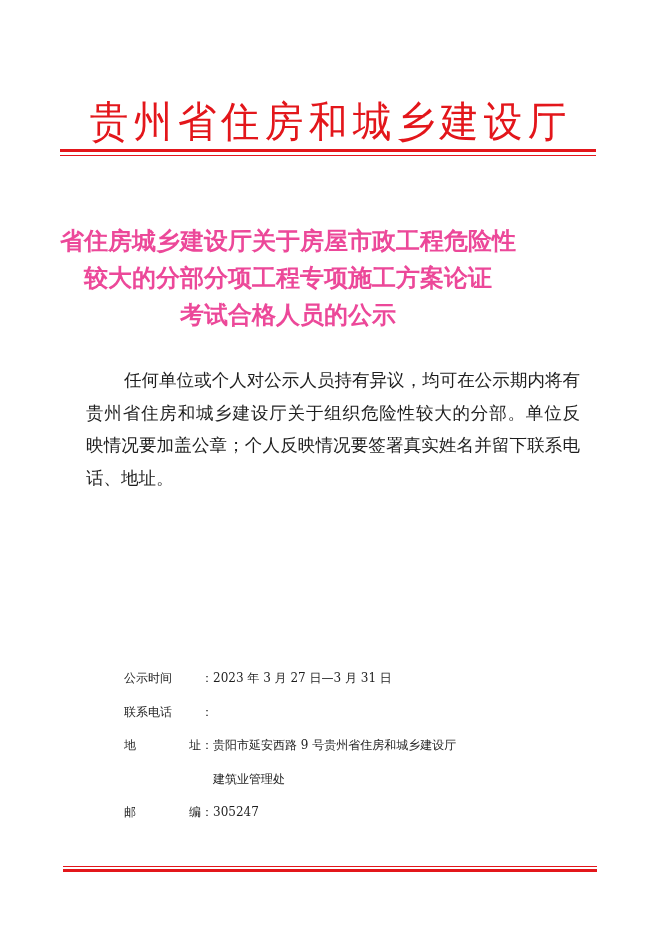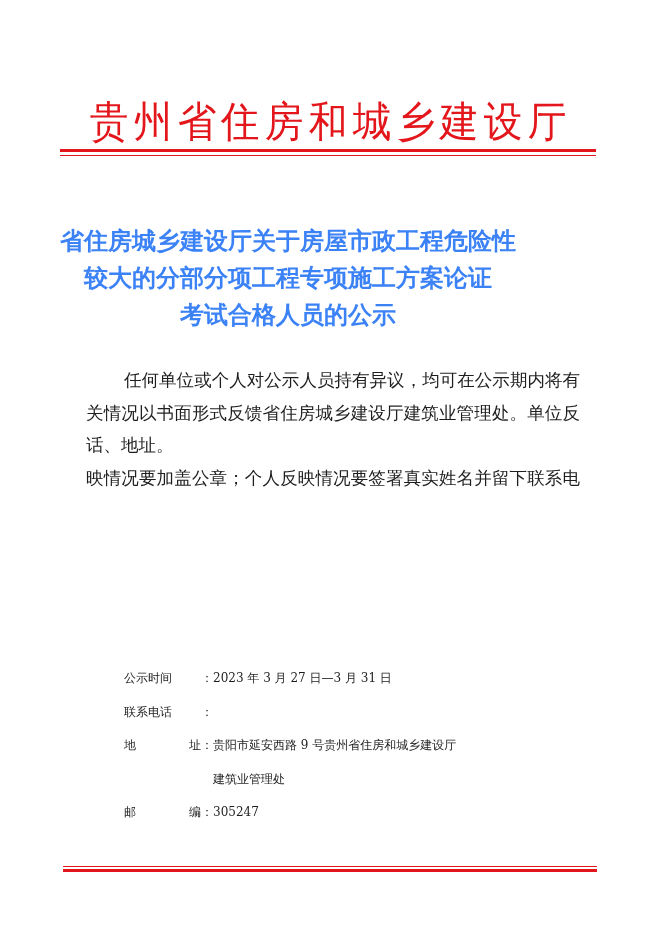--- a/index.html
+++ b/index.html
@@ -48,21 +48,21 @@
     .title {
       position: absolute;
       left: 0;
       width: 576px;
       top: 222px;
       text-align: center;
       font-family: "DejaVu Serif", "Liberation Serif", serif;
       font-weight: bold;
       font-size: 24px;
       line-height: 37px;
-      color: #3b82f6;
+      color: #ec4899;
     }
     .title div {
       white-space: nowrap;
     }
     .body-text {
       position: absolute;
       left: 86px;
       top: 364px;
       width: 494px;
       font-family: "DejaVu Serif", "Liberation Serif", serif;
@@ -137,23 +137,23 @@
 
 <div class="title">
   <div>省住房城乡建设厅关于房屋市政工程危险性</div>
   <div>较大的分部分项工程专项施工方案论证</div>
   <div>考试合格人员的公示</div>
 </div>
 
 <div class="body-text">
   <div>
     <span class="line indent">任何单位或个人对公示人员持有异议，均可在公示期内将有</span>
-    <span class="line">关情况以书面形式反馈省住房城乡建设厅建筑业管理处。单位反</span>
+    <span class="line">贵州省住房和城乡建设厅关于组织危险性较大的分部。单位反</span>
+    <span class="line">映情况要加盖公章；个人反映情况要签署真实姓名并留下联系电</span>
     <span class="line last">话、地址。</span>
-    <span class="line">映情况要加盖公章；个人反映情况要签署真实姓名并留下联系电</span>
   </div>
 </div>
 
 <div class="info">
   <div class="info-row">
     <div class="info-label">
       <span>公示时间</span>
         <span>：</span>
     </div>
     <div class="info-value">2023 年 3 月  27 日—3 月 31 日</div>

